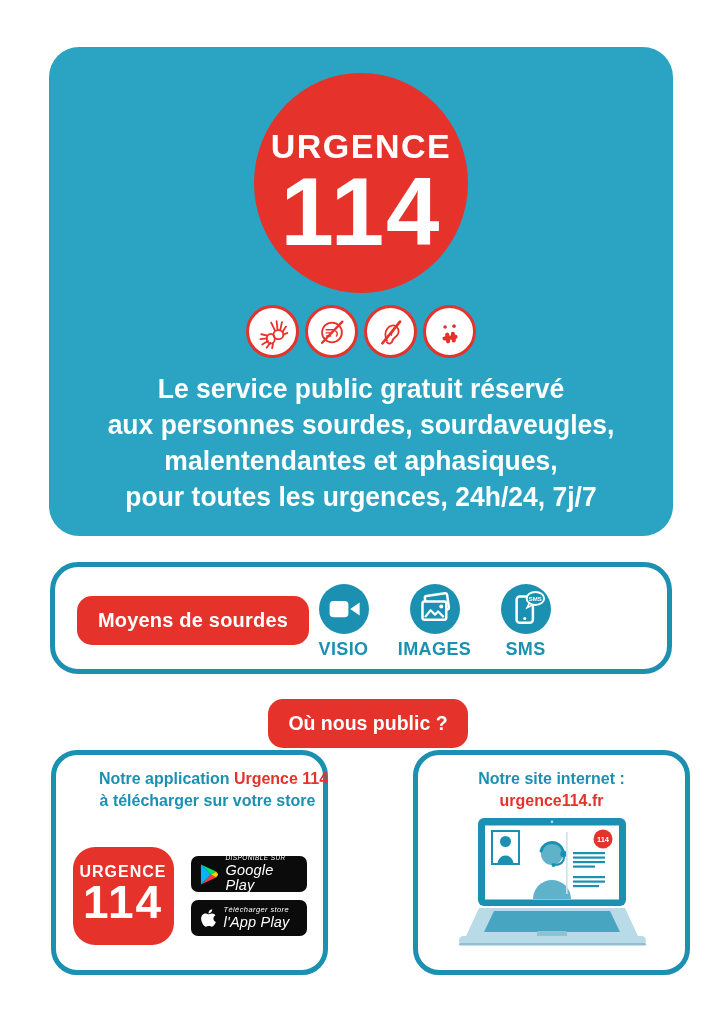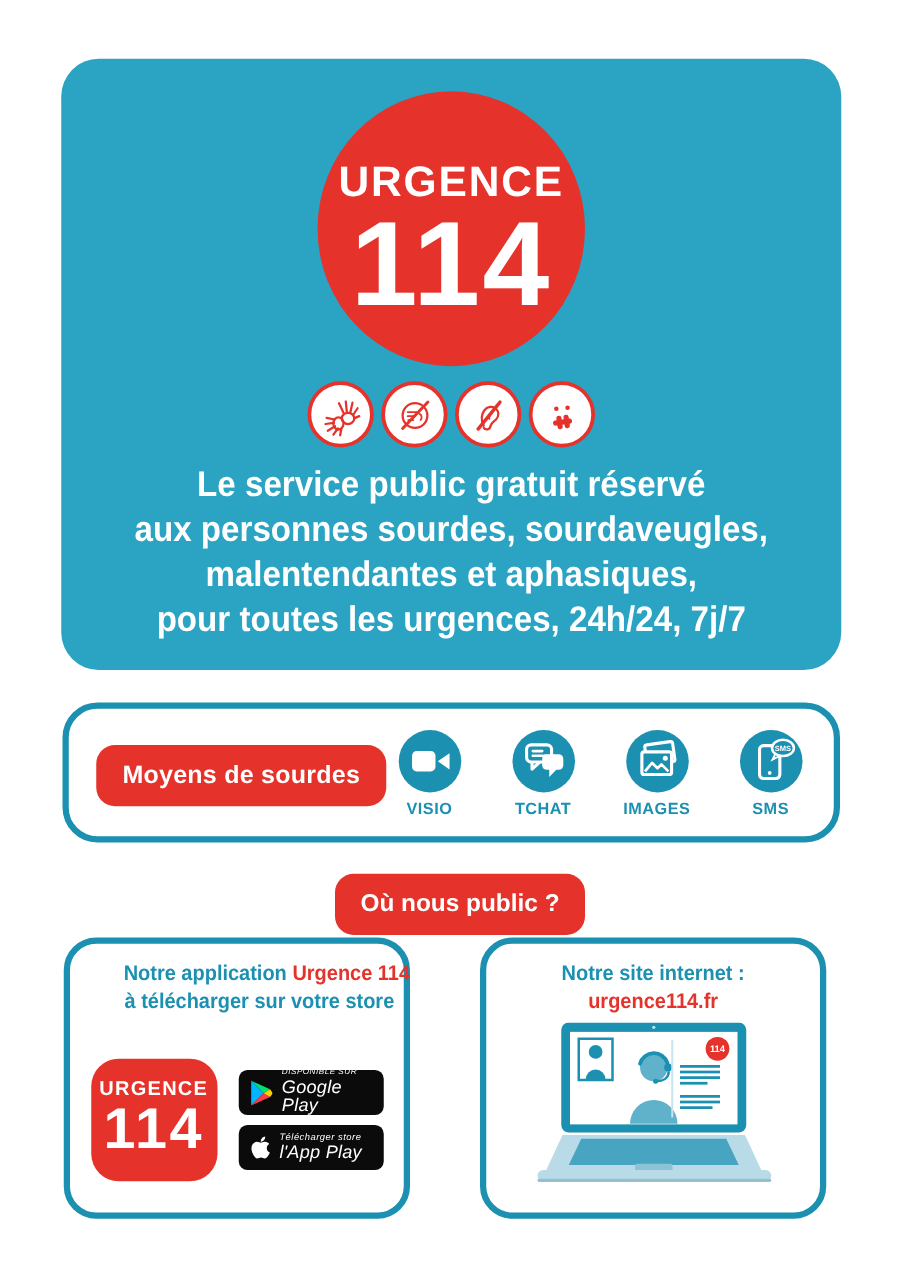--- a/index.html
+++ b/index.html
@@ -53,35 +53,35 @@
     background:var(--red);border-radius:15px;color:var(--white);
     display:flex;align-items:center;justify-content:center;
     font-size:20px;font-weight:bold;letter-spacing:0.2px;
   }
   .methods{position:absolute;left:243px;top:17px;display:flex;}
   .method{width:91px;display:flex;flex-direction:column;align-items:center;}
   .method-circle{
     width:50px;height:50px;border-radius:50%;background:var(--teal-dark);
     display:flex;align-items:center;justify-content:center;
   }
-  .method-label{margin-top:5px;font-size:13px;font-weight:bold;color:var(--teal-dark);letter-spacing:0.4px;}
+  .method-label{margin-top:5px;font-size:18px;font-weight:bold;color:var(--teal-dark);letter-spacing:0.4px;}
   
   .finder-pill{
     position:absolute;left:268px;top:699px;width:200px;height:49px;z-index:5;
     background:var(--red);border-radius:15px;color:var(--white);
     display:flex;align-items:center;justify-content:center;
     font-size:19.5px;font-weight:bold;
   }
   
   .bottom-box{
     position:absolute;top:750px;width:277px;height:225px;
     background:var(--white);border:5px solid var(--teal-dark);border-radius:26px;
   }
   .app-box{left:51px;padding-left:36px;}
-  .site-box{left:384px;}
+  .site-box{left:413px;}
   .box-title{
     margin-top:13px;text-align:center;font-size:17px;font-weight:bold;
     line-height:22px;color:var(--teal-dark);transform:scaleX(0.94);white-space:nowrap;
   }
   .red-text{color:var(--red);}
   .store-row{
     position:absolute;left:0;right:0;top:92px;
     display:flex;justify-content:center;align-items:center;gap:17px;
   }
   .app-icon{
@@ -162,32 +162,20 @@
     <div class="method">
       <div class="method-circle">
         <svg width="50" height="50" viewBox="0 0 40 40">
           <rect x="8.5" y="13.5" width="15" height="13" rx="3" fill="#fff"></rect>
           <polygon points="25,20 32.5,14.8 32.5,25.2" fill="#fff"></polygon>
         </svg>
       </div>
       <div class="method-label">VISIO</div>
     </div>
 
-    <div class="method">
-      <div class="method-circle">
-        <svg width="50" height="50" viewBox="0 0 40 40">
-          <rect x="9" y="9.5" width="16" height="11" rx="3" fill="none" stroke="#fff" stroke-width="2"></rect>
-          <path d="M12.5,20.5 v4.5 l5,-4.5" fill="none" stroke="#fff" stroke-width="2" stroke-linejoin="round"></path>
-          <path d="M13,13.5 h6 M13,16.5 h8.5" stroke="#fff" stroke-width="1.7" stroke-linecap="round"></path>
-          <rect x="19" y="15.5" width="13.5" height="10" rx="3" fill="#fff"></rect>
-          <polygon points="23.5,25 23.5,30 28.5,25" fill="#fff"></polygon>
-        </svg>
-      </div>
-      <div class="method-label">TCHAT</div>
-    </div>
 
     <div class="method">
       <div class="method-circle">
         <svg width="50" height="50" viewBox="0 0 40 40">
           <g transform="rotate(-8 21 15)">
             <rect x="12.5" y="8.5" width="18" height="13" rx="1.5" fill="none" stroke="#fff" stroke-width="2"></rect>
           </g>
           <rect x="10" y="14" width="19" height="14.5" rx="1.5" fill="#1b90b1" stroke="#fff" stroke-width="2"></rect>
           <path d="M12,26.5 l4.5,-5.5 l3.5,3.5 l2.5,-2.5 l4.5,4.5" fill="none" stroke="#fff" stroke-width="1.7" stroke-linejoin="round"></path>
           <circle cx="25" cy="18" r="1.6" fill="#fff"></circle>

